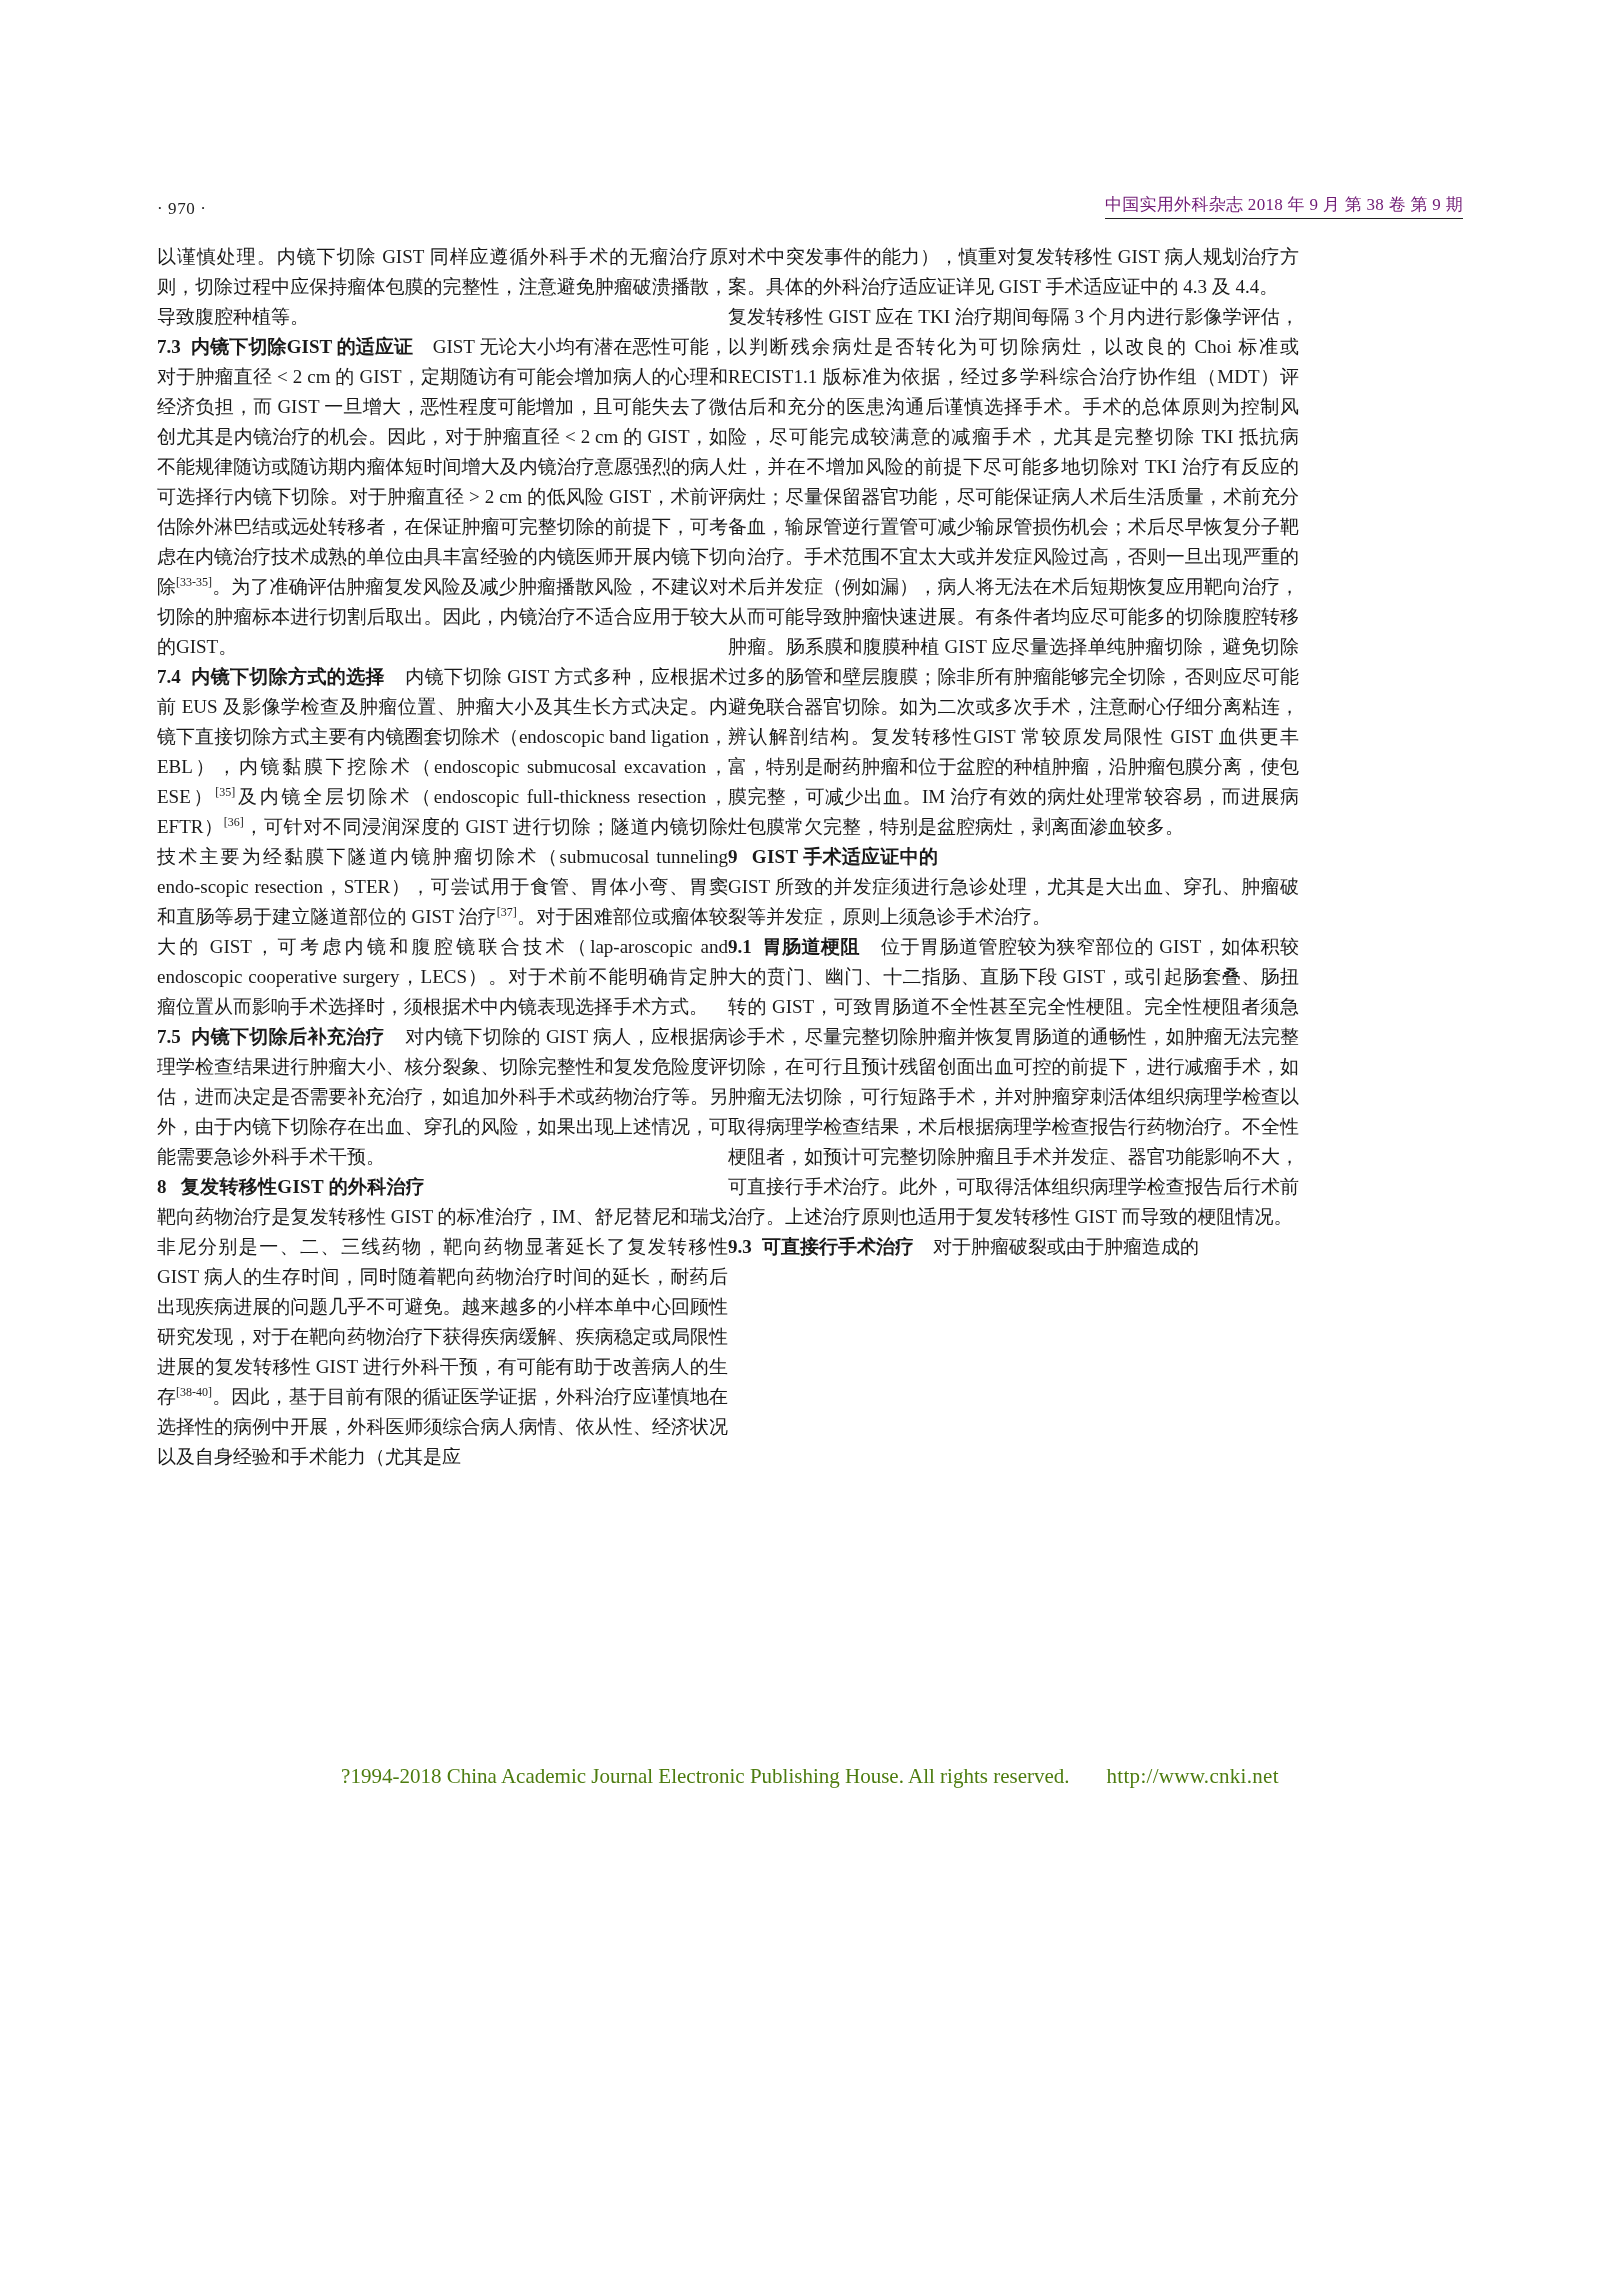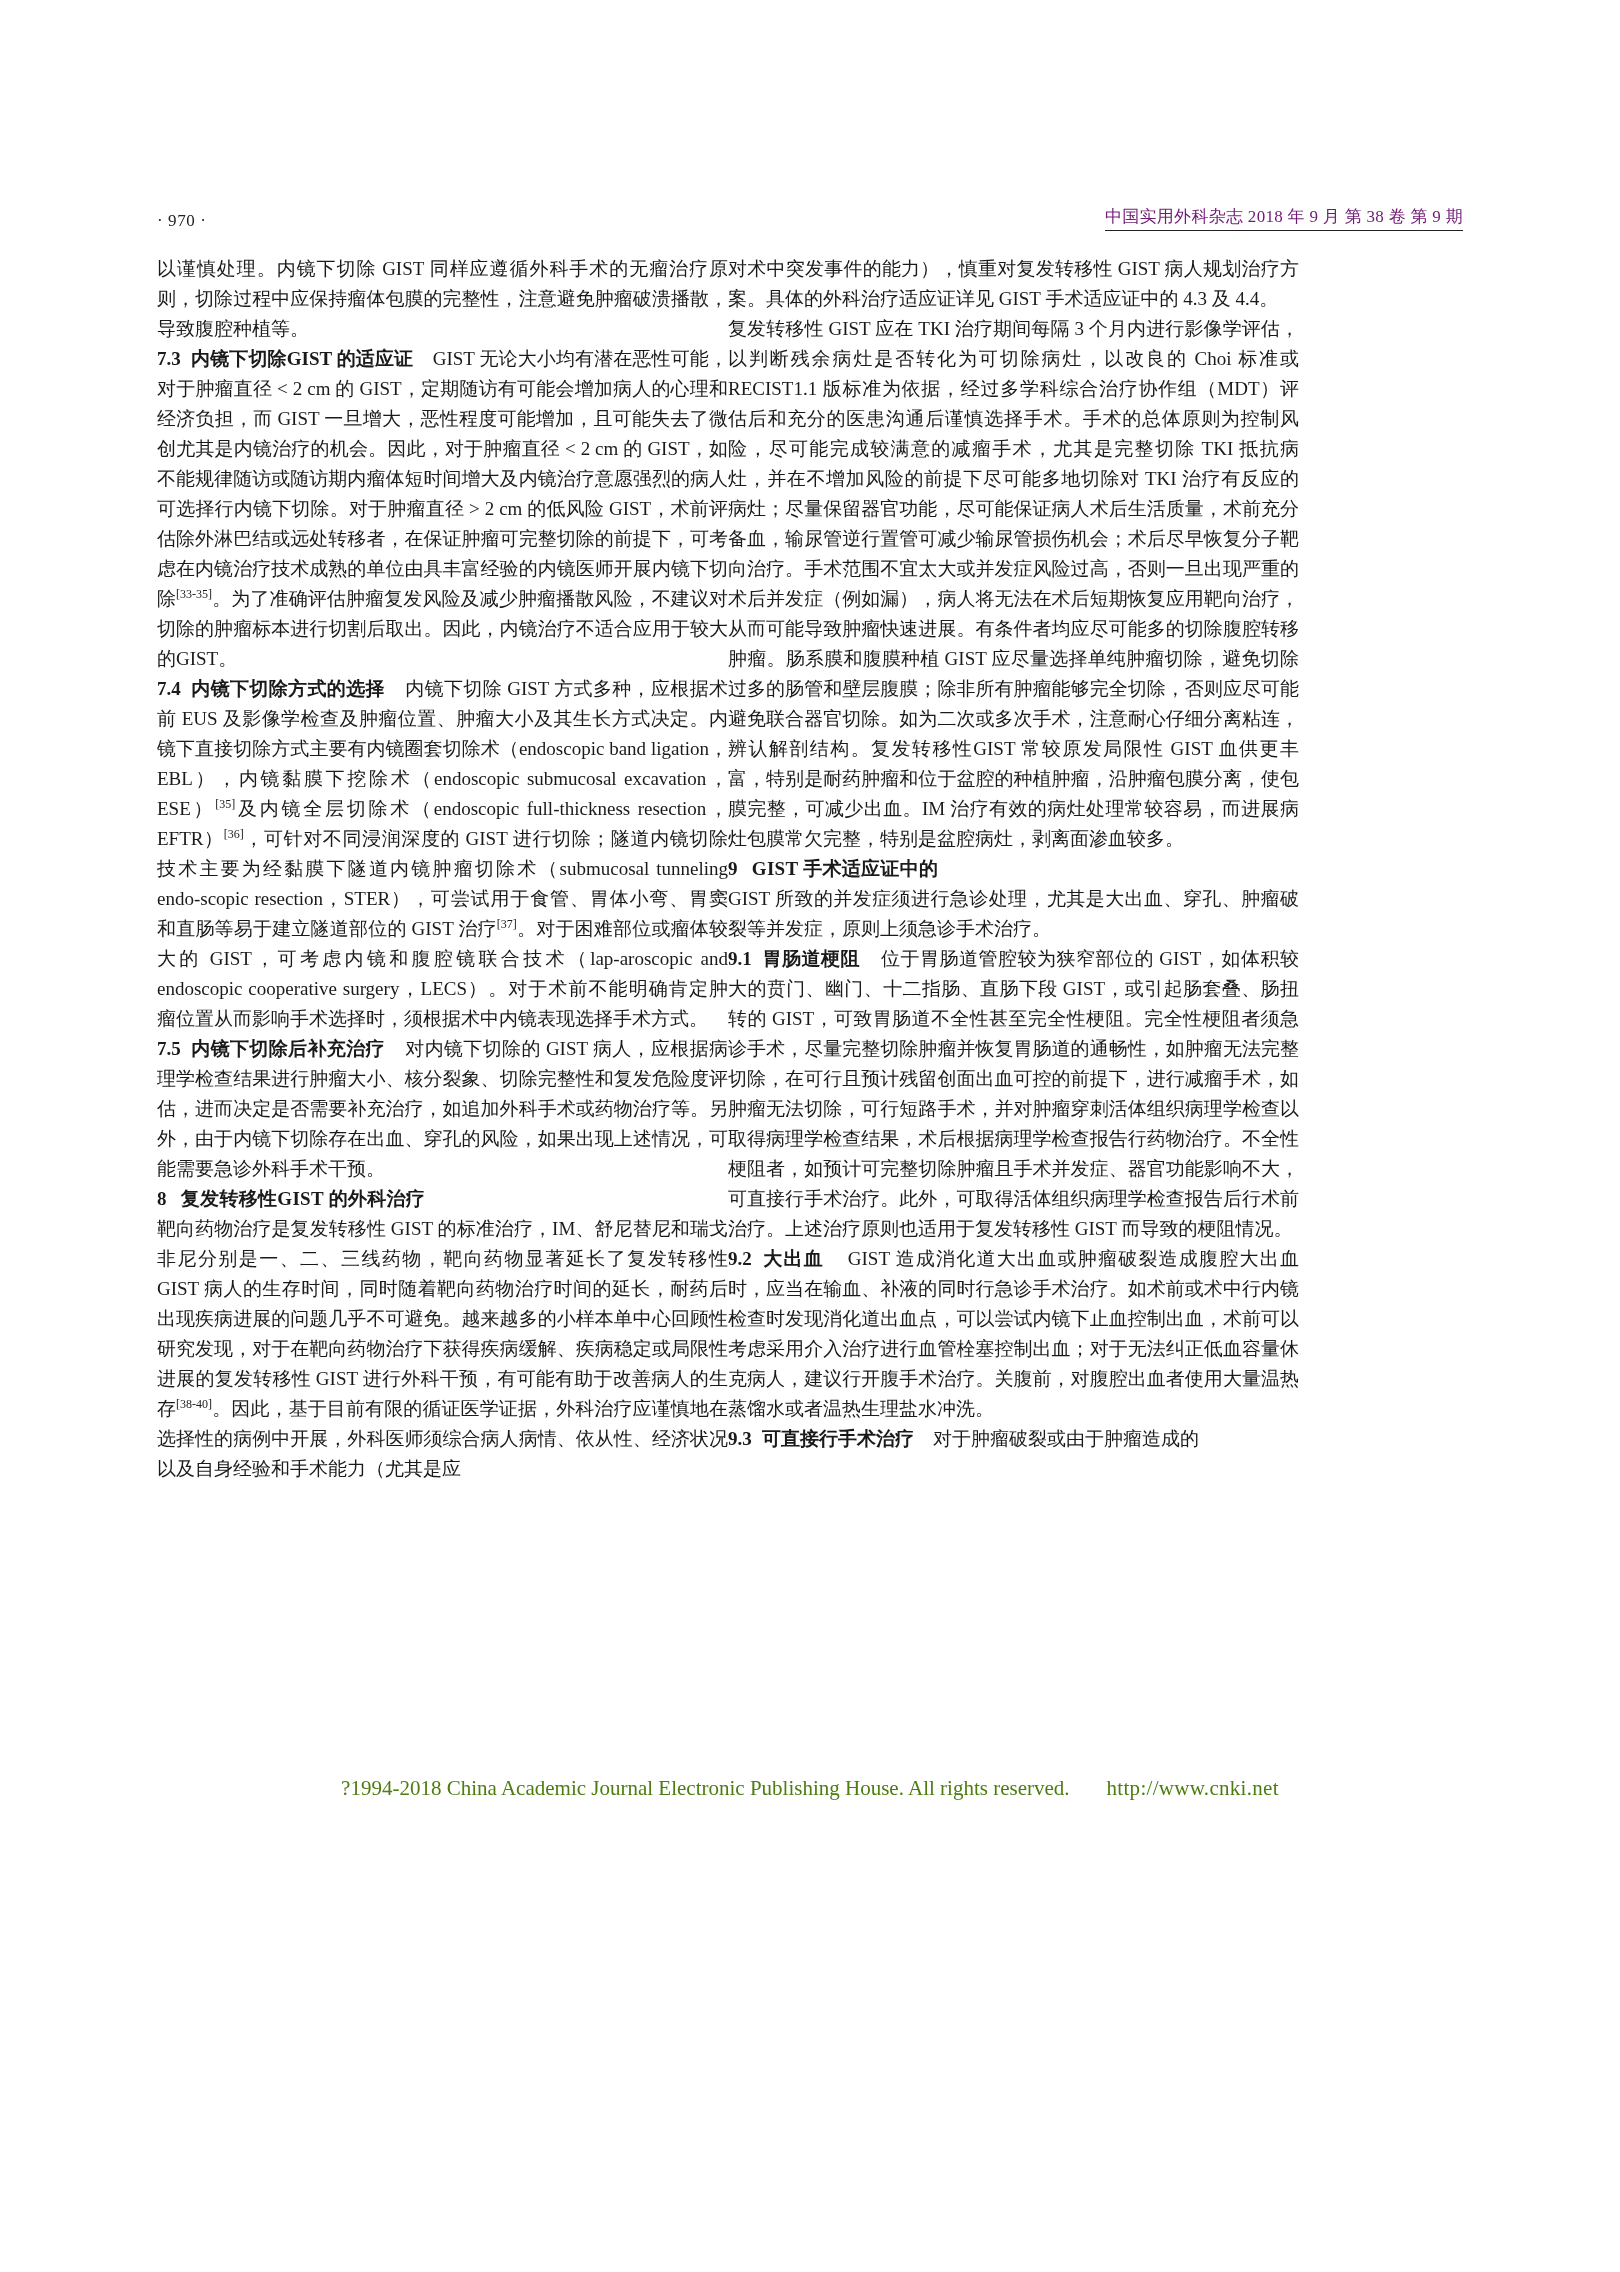--- a/index.html
+++ b/index.html
@@ -9,21 +9,21 @@
   }
   body {
     width: 1620px;
     height: 2273px;
     font-family: "Liberation Serif", "DejaVu Serif", serif;
     color: #1a1a1a;
     position: relative;
   }
   .page {
     position: absolute;
-    left: 0; top: 12px;
+    left: 0; top: 0;
     width: 1620px;
     height: 1850px;
     box-sizing: border-box;
     padding: 190px 157px 0 157px;
   }
   
   .header {
     display: flex;
     justify-content: space-between;
     align-items: flex-end;
@@ -132,21 +132,20 @@
       <p>对术中突发事件的能力），慎重对复发转移性 GIST 病人规划治疗方案。具体的外科治疗适应证详见 GIST 手术适应证中的 4.3 及 4.4。</p>
 
       <p class="p-indent">复发转移性 GIST 应在 TKI 治疗期间每隔 3 个月内进行影像学评估，以判断残余病灶是否转化为可切除病灶，以改良的 Choi 标准或 RECIST1.1 版标准为依据，经过多学科综合治疗协作组（MDT）评估后和充分的医患沟通后谨慎选择手术。手术的总体原则为控制风险，尽可能完成较满意的减瘤手术，尤其是完整切除 TKI 抵抗病灶，并在不增加风险的前提下尽可能多地切除对 TKI 治疗有反应的病灶；尽量保留器官功能，尽可能保证病人术后生活质量，术前充分备血，输尿管逆行置管可减少输尿管损伤机会；术后尽早恢复分子靶向治疗。手术范围不宜太大或并发症风险过高，否则一旦出现严重的术后并发症（例如漏），病人将无法在术后短期恢复应用靶向治疗，从而可能导致肿瘤快速进展。有条件者均应尽可能多的切除腹腔转移肿瘤。肠系膜和腹膜种植 GIST 应尽量选择单纯肿瘤切除，避免切除过多的肠管和壁层腹膜；除非所有肿瘤能够完全切除，否则应尽可能避免联合器官切除。如为二次或多次手术，注意耐心仔细分离粘连，辨认解剖结构。复发转移性GIST 常较原发局限性 GIST 血供更丰富，特别是耐药肿瘤和位于盆腔的种植肿瘤，沿肿瘤包膜分离，使包膜完整，可减少出血。IM 治疗有效的病灶处理常较容易，而进展病灶包膜常欠完整，特别是盆腔病灶，剥离面渗血较多。</p>
 
       <p class="sec-head"><span class="num">9</span><span>GIST 手术适应证中的</span></p>
 
       <p class="p-indent2">GIST 所致的并发症须进行急诊处理，尤其是大出血、穿孔、肿瘤破裂等并发症，原则上须急诊手术治疗。</p>
 
       <p><span class="bold sub-num">9.1</span><span class="bold">胃肠道梗阻</span>&nbsp;&nbsp;&nbsp;&nbsp;<span>位于胃肠道管腔较为狭窄部位的 GIST，如体积较大的贲门、幽门、十二指肠、直肠下段 GIST，或引起肠套叠、肠扭转的 GIST，可致胃肠道不全性甚至完全性梗阻。完全性梗阻者须急诊手术，尽量完整切除肿瘤并恢复胃肠道的通畅性，如肿瘤无法完整切除，在可行且预计残留创面出血可控的前提下，进行减瘤手术，如肿瘤无法切除，可行短路手术，并对肿瘤穿刺活体组织病理学检查以取得病理学检查结果，术后根据病理学检查报告行药物治疗。不全性梗阻者，如预计可完整切除肿瘤且手术并发症、器官功能影响不大，可直接行手术治疗。此外，可取得活体组织病理学检查报告后行术前治疗。上述治疗原则也适用于复发转移性 GIST 而导致的梗阻情况。</span></p>
 
-      <p><span class="bold sub-num">9.2</span><span class="bold">大出血</span>&nbsp;&nbsp;&nbsp;&nbsp;<span>GIST 造成消化道大出血或肿瘤破裂造成腹腔大出血时，应当在输血、补液的同时行急诊手术治疗。如术前或术中行内镜检查时发现消化道出血点，可以尝试内镜下止血控制出血，术前可以考虑采用介入治疗进行血管栓塞控制出血；对于无法纠正低血容量休克病人，建议行开腹手术治疗。关腹前，对腹腔出血者使用大量温热蒸馏水或者温热生理盐水冲洗。</span></p>
 
       <p><span class="bold sub-num">9.3</span><span class="bold">可直接行手术治疗</span>&nbsp;&nbsp;&nbsp;&nbsp;<span>对于肿瘤破裂或由于肿瘤造成的</span></p>
 
     </div>
   </div>
 
   <div class="footer">
     <span>?1994-2018 China Academic Journal Electronic Publishing House. All rights reserved.</span><span class="url">http://www.cnki.net</span>
   </div>
 

